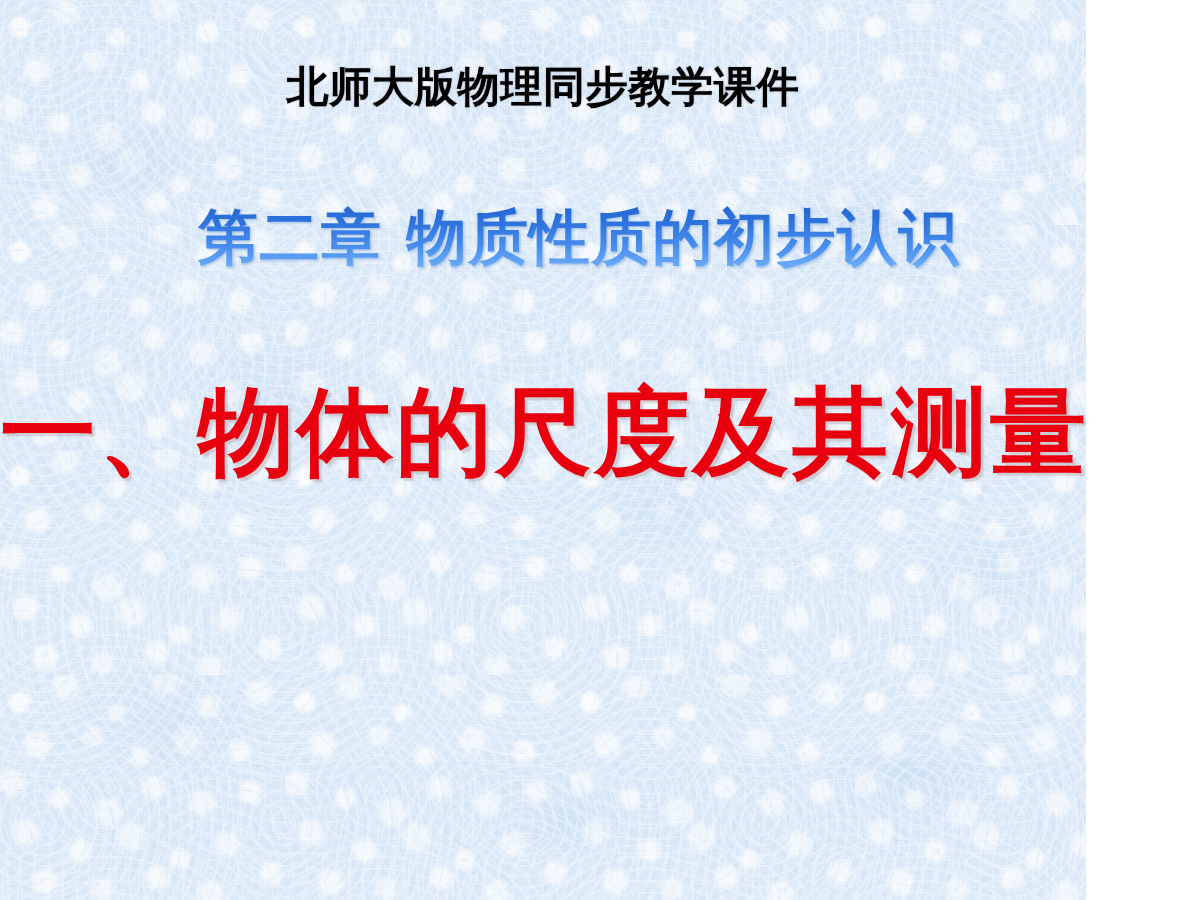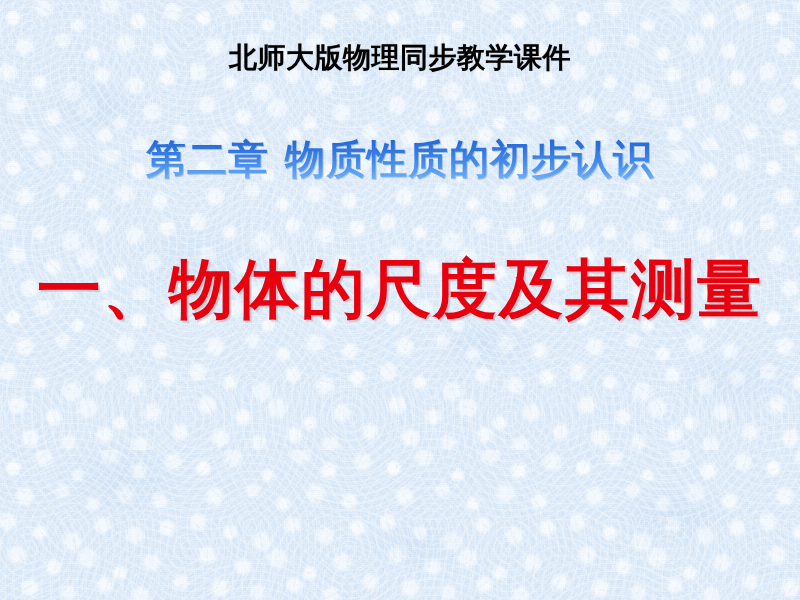--- a/index.html
+++ b/index.html
@@ -5,21 +5,21 @@
 <style>
   html, body {
     margin: 0;
     padding: 0;
     background: #ffffff;
   }
 
   
   .slide {
     position: relative;
-    width: 800px;
+    width: 724px;
     height: 600px;
     overflow: hidden;
     font-family: "Liberation Sans", "DejaVu Sans", sans-serif;
     
     background-color: #bef264;
     isolation: isolate;
   }
 
   
   .paper-texture {
@@ -140,20 +140,21 @@
     background-image: linear-gradient(180deg,
         #1e5fd0 0%,
         #2d72dd 30%,
         #4a90ef 62%,
         #72b0f7 88%,
         #8cc2fa 100%);
     -webkit-background-clip: text;
     background-clip: text;
     -webkit-text-fill-color: transparent;
     filter: drop-shadow(1.5px 1.5px 0.6px rgba(120,160,210,0.55));
+    padding-left: 24px;
   }
 
   .title-chapter .gap {
     display: inline-block;
     width: 16px;
   }
 
   
   .title-main {
     top: 246px;

